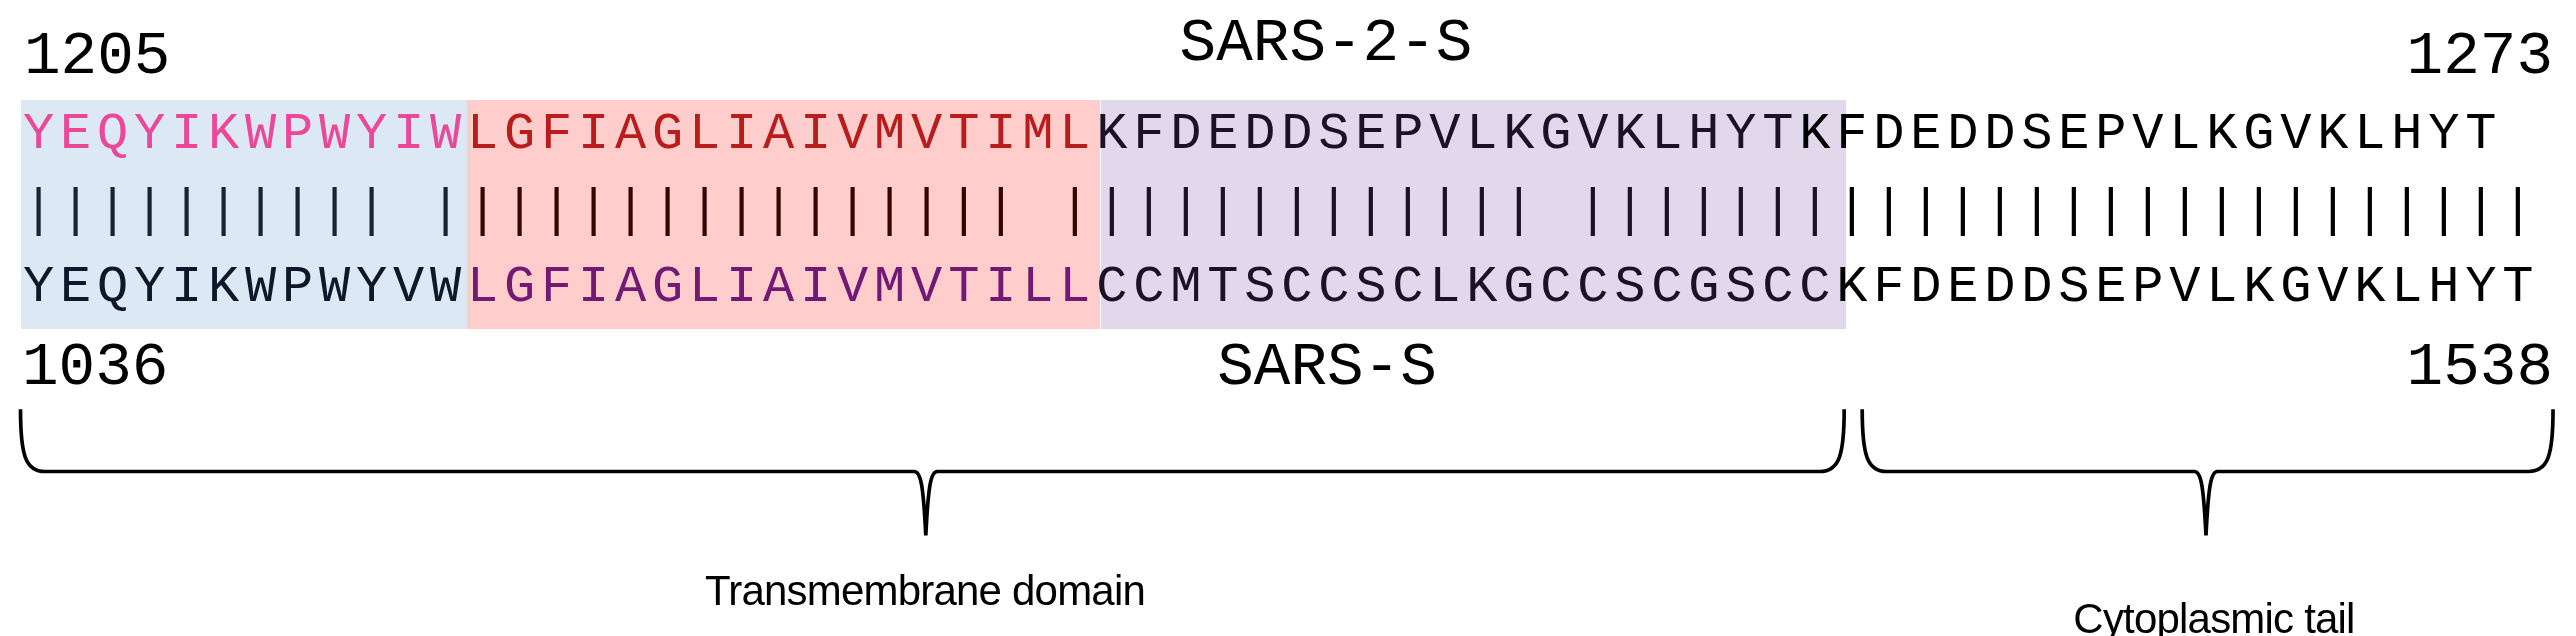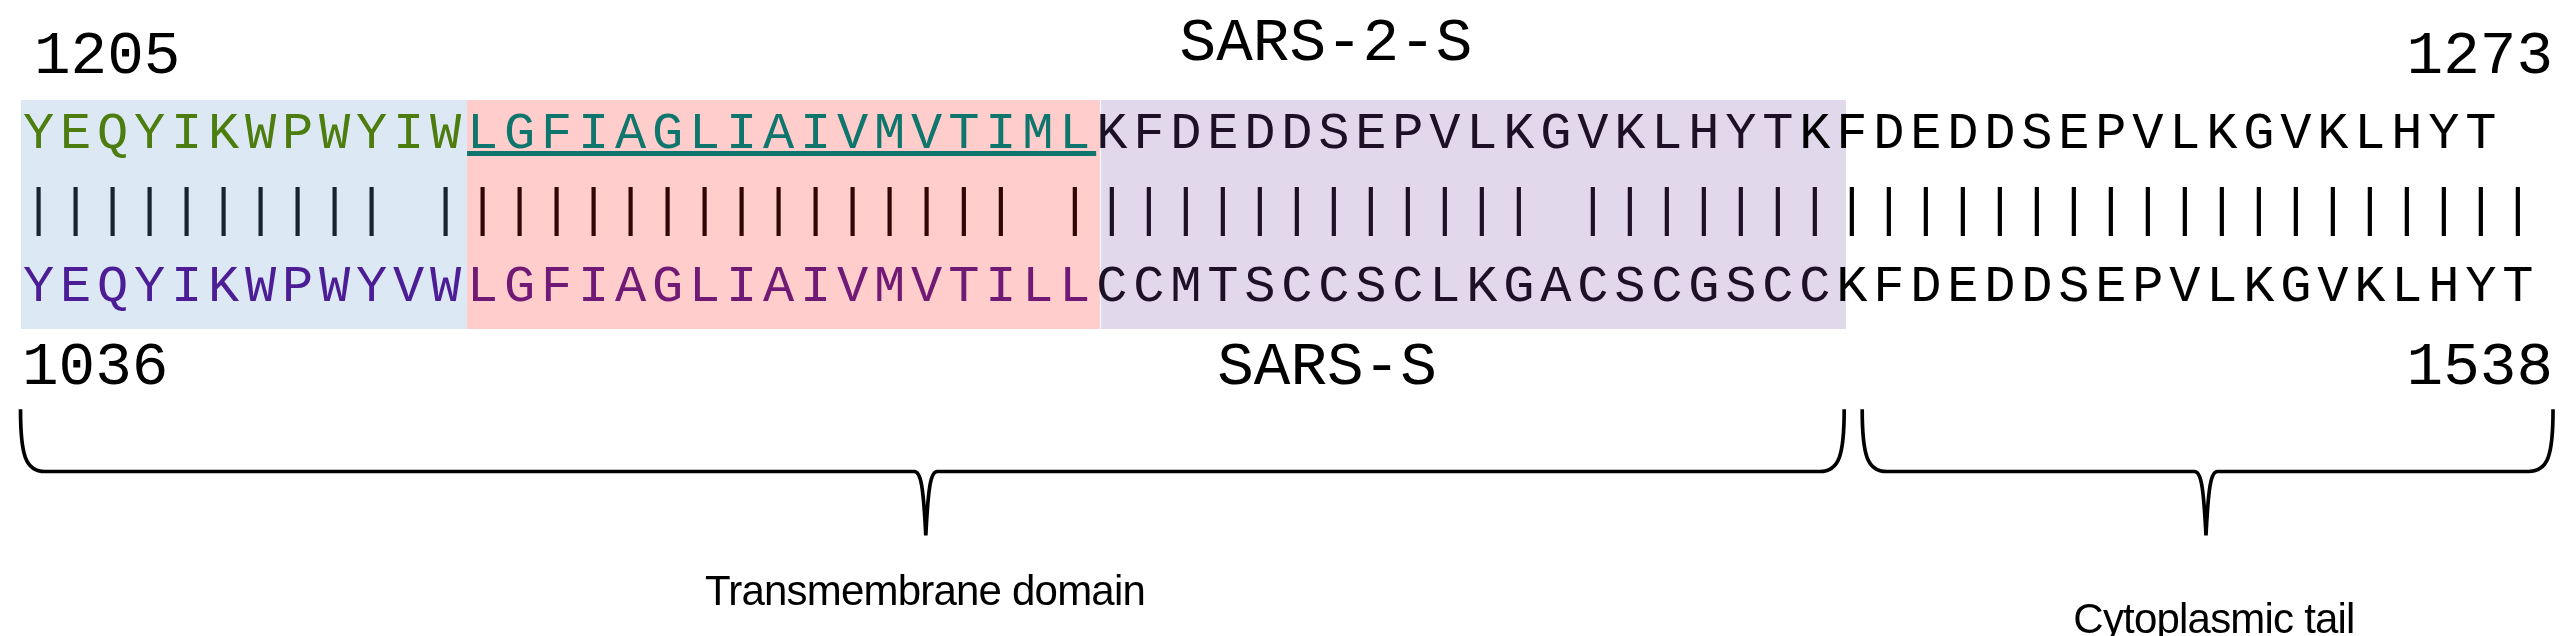--- a/index.html
+++ b/index.html
@@ -46,28 +46,28 @@
 
 <div id="figure">
 
   <div id="bands">
       <div class="band" style="left: 20.5px; width: 447px; background: rgb(220, 233, 244);"></div>
       <div class="band" style="left: 467px; width: 633px; background: rgb(255, 205, 203);"></div>
       <div class="band" style="left: 1101px; width: 745px; background: rgb(226, 216, 236);"></div>
     </div>
 
   <div class="num-row">
-    <span class="abs" style="left:34px; top:26px;">1205</span>
+    <span class="abs" style="left:24px; top:26px;">1205</span>
     <span class="abs centered" style="left:1326px; top:13px;">SARS-2-S</span>
     <span class="abs" style="right:23px; top:26px;margin-left:39px;">1273</span>
   </div>
 
-  <div class="seq-row" id="row-top" style="top:109px;"><span style="color: #4d7c0f;">YEQYIKWPWYIW</span><span style="color: #0f766e; text-decoration: underline;">LGFIAGLIAIVMVTIML</span><span style="color: rgb(29, 17, 40);">KFDEDDSEPVLKGVKLHYT</span><span style="color: rgb(0, 0, 0);">KFDEDDSEPVLKGVKLHYT</span></div>
+  <div class="seq-row" id="row-top" style="top:109px;"><span style="color: #ec4899;">YEQYIKWPWYIW</span><span style="color: #b91c1c;">LGFIAGLIAIVMVTIML</span><span style="color: rgb(29, 17, 40);">KFDEDDSEPVLKGVKLHYT</span><span style="color: rgb(0, 0, 0);">KFDEDDSEPVLKGVKLHYT</span></div>
   <div class="seq-row" id="row-match" style="top:186px;"><span style="color: rgb(24, 36, 46);">|||||||||| |</span><span style="color: rgb(48, 6, 6);">||||||||||||||| |</span><span style="color: rgb(29, 17, 40);">|||||||||||| |||||||</span><span style="color: rgb(0, 0, 0);">|||||||||||||||||||</span></div>
-  <div class="seq-row" id="row-bottom" style="top:262px;"><span style="color: #4c1d95;">YEQYIKWPWYVW</span><span style="color: #701a75;">LGFIAGLIAIVMVTILL</span><span style="color: rgb(29, 17, 40);">CCMTSCCSCLKGACSCGSCC</span><span style="color: rgb(0, 0, 0);">KFDEDDSEPVLKGVKLHYT</span></div>
+  <div class="seq-row" id="row-bottom" style="top:262px;"><span style="color: #0f172a;">YEQYIKWPWYVW</span><span style="color: #701a75;">LGFIAGLIAIVMVTILL</span><span style="color: rgb(29, 17, 40);">CCMTSCCSCLKGCCSCGSCC</span><span style="color: rgb(0, 0, 0);">KFDEDDSEPVLKGVKLHYT</span></div>
 
   <div class="num-row">
     <span class="abs" style="left:22px; top:337px;">1036</span>
     <span class="abs centered" style="left:1327px; top:337px;">SARS-S</span>
     <span class="abs" style="right:23px; top:337px;">1538</span>
   </div>
 
   <svg class="braces" width="2576" height="636" viewBox="0 0 3147 777">
     <path d="M 25,500
              C 25,556 31,576 55,576

